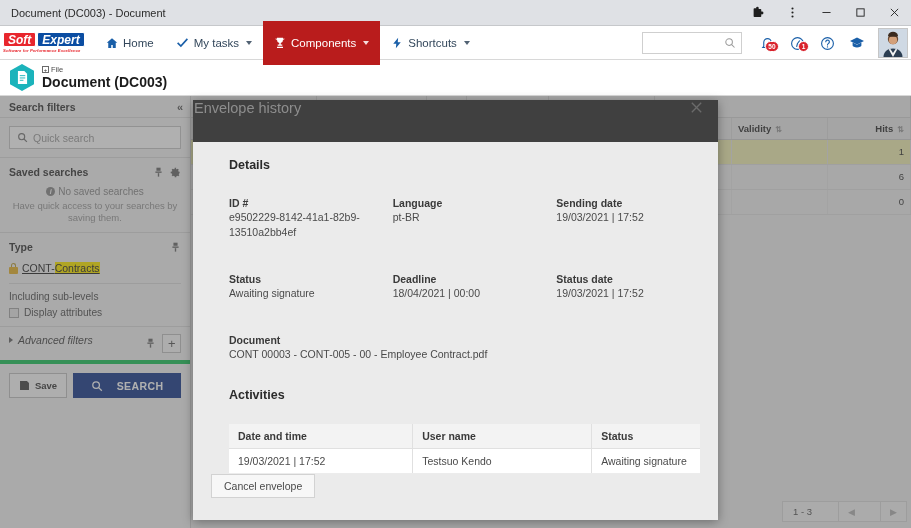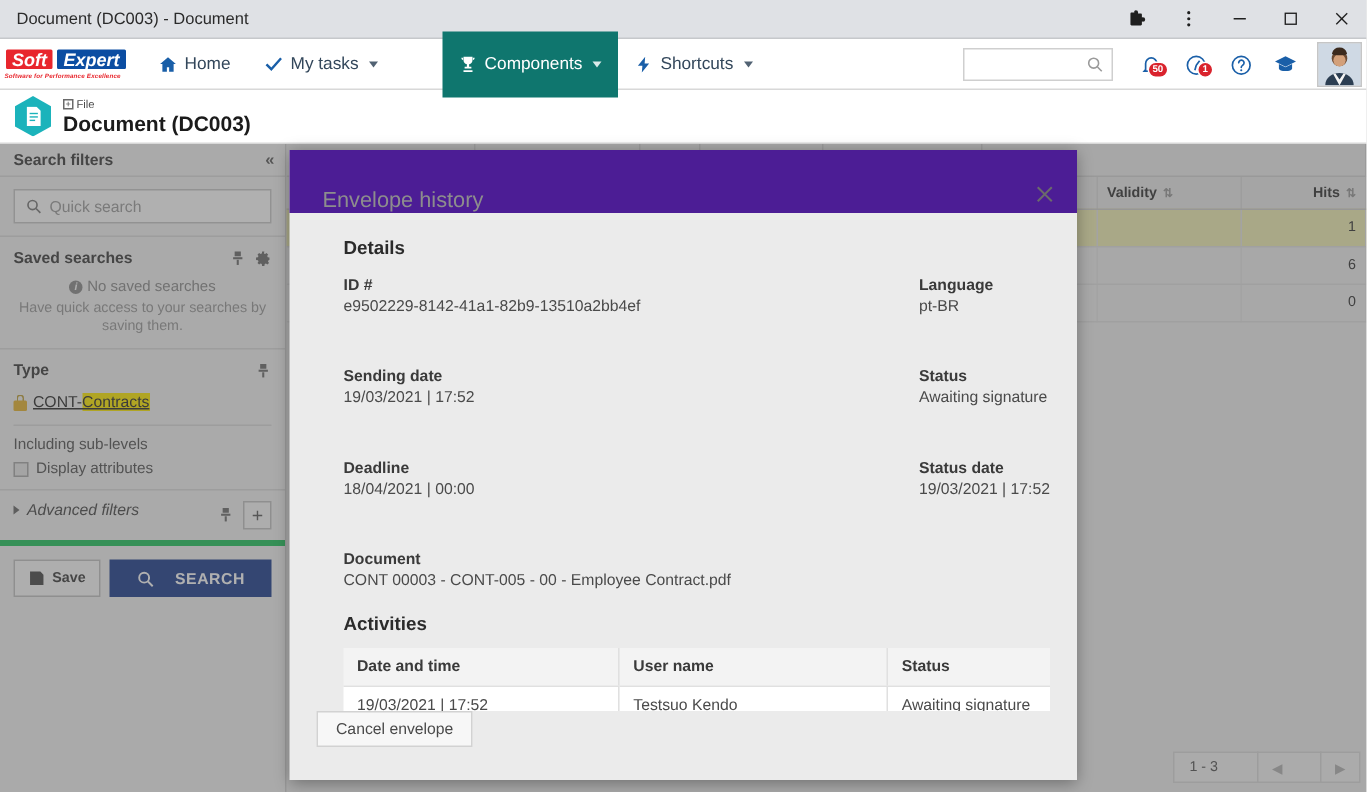--- a/index.html
+++ b/index.html
@@ -58,21 +58,21 @@
   .logo-tag {
     font-size: 4.2px; color: #e8262d; font-style: italic;
     letter-spacing: .1px; margin-top: 1px; font-weight: bold;
   }
 
   .navitem {
     height: 44px; display: flex; align-items: center; gap: 5px;
     padding: 0 11px; font-size: 11.5px; color: #33475b;
     white-space: nowrap; cursor: default;
   }
-  .navitem.active { background: #0f766e; color: #fff; margin-left: 32px; }
+  .navitem.active { background: #b91c1c; color: #fff; }
   .navitem .caret {
     width: 0; height: 0; border-left: 3.5px solid transparent;
     border-right: 3.5px solid transparent; border-top: 4px solid currentColor;
     margin-left: 2px; opacity: .85;
   }
   .navitem .nicon { display: flex; align-items: center; color: #1a5fa8; }
   .navitem.active .nicon { color: #fff; }
   .navitem svg { display: block; }
 
   .nav-right {
@@ -250,32 +250,32 @@
   }
 
   
   .modal {
     position: absolute; left: 193px; top: 100px;
     width: 525px; height: 420px; background: #ebebeb;
     box-shadow: 0 2px 10px rgba(0,0,0,.35);
     display: flex; flex-direction: column;
   }
   .modal-head {
-    height: 42px; background: #4c1d95; display: flex; align-items: flex-end;
-    justify-content: space-between; padding: 0 14px 0 22px; flex: none;
+    height: 42px; background: #404040; display: flex; align-items: flex-start;
+    justify-content: space-between; padding: 0 14px 0 1px; flex: none;
   }
   .modal-title { font-size: 14.5px; color: #8d8d8d; }
   .modal-close { color: #6b6b6b; cursor: pointer; }
   .modal-body {
     flex: 1; padding: 16px 18px 0 36px; overflow: hidden;
     display: flex; flex-direction: column; justify-content: space-between;
   }
   .sect-title { font-size: 12.5px; font-weight: bold; color: #2b2b2b; }
   .det-grid {
-    display: grid; grid-template-columns: 1fr;
+    display: grid; grid-template-columns: 1fr 1fr 1fr;
     column-gap: 10px; row-gap: 0; margin-top: 11px; gap: 20px;
   }
   .fld { margin-bottom: 12px; }
   .fld-lab { font-size: 10.5px; font-weight: bold; color: #3a3a3a; line-height: 14px; }
   .fld-val { font-size: 10.5px; color: #4a4a4a; line-height: 15px; }
   .fld.span2 { grid-column: 1 / span 2; }
 
   .act-title { font-size: 12.5px; font-weight: bold; color: #2b2b2b; margin-top: 2px; }
   .acttable { width: 100%; border-collapse: collapse; table-layout: fixed; margin-top: 9px; }
   .acttable th {

